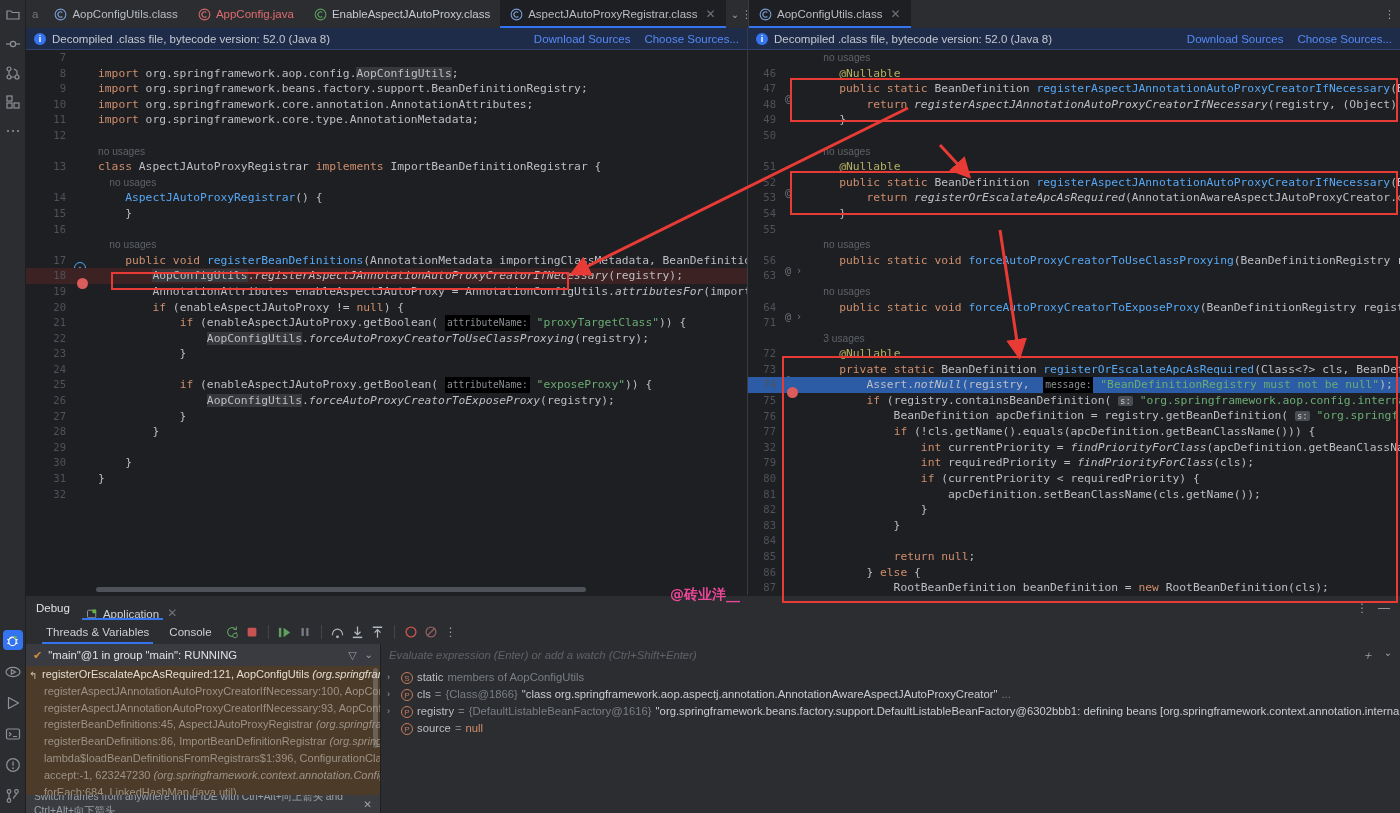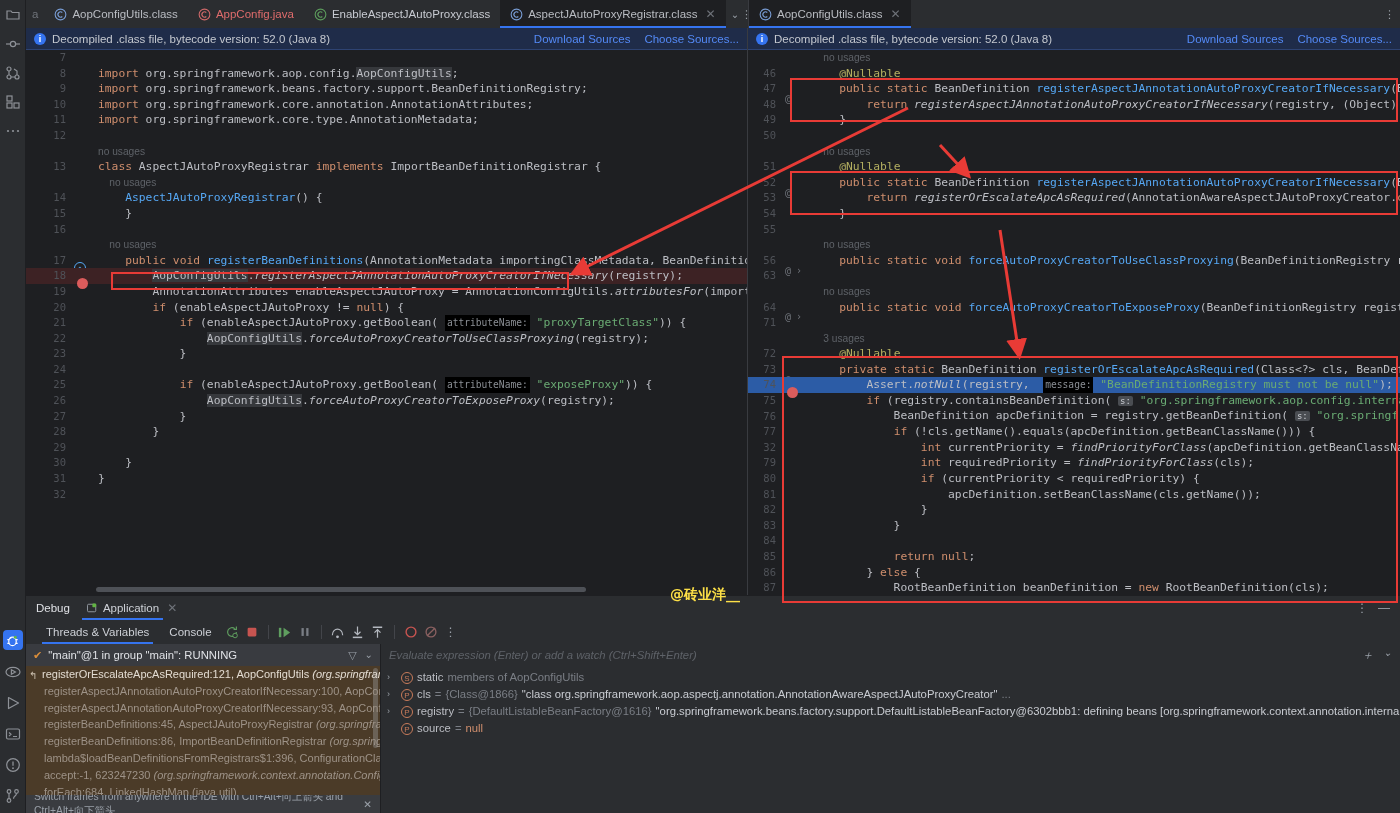--- a/index.html
+++ b/index.html
@@ -101,33 +101,33 @@
   
   .bp { position: absolute; left: 5px; top: 2px; width: 11px; height: 11px; border-radius: 50%; background: #db5c5c; }
   .gicon { position: absolute; left: 3px; top: 2px; font-size: 10px; color: #6f737a; }
   .ovr { position:absolute; left:2px; top:1px; width:12px; height:12px; border-radius:50%;
         border:1px solid #56a8f5; color:#56a8f5; font-size:8px; line-height:11px; text-align:center;}
 
   
   .redbox { position: absolute; border: 2px solid #e83b36; pointer-events: none; }
   .arrow-svg { position: absolute; pointer-events: none; overflow: visible; }
   .watermark {
-    position: absolute; color: #fde047; font-size: 14px; font-weight: bold;
+    position: absolute; color: #ec4899; font-size: 14px; font-weight: bold;
     font-family: "DejaVu Sans", sans-serif; pointer-events: none;
   }
 
   
   .hscroll { position: absolute; bottom: 2px; left: 70px; height: 5px; background: #4e5157; border-radius: 3px; }
 
   
   .debug { flex: 0 0 218px; height: 218px; background: #2b2d30; display: flex; flex-direction: column;
            border-top: 1px solid #1e1f22; }
   .dbg-head { height: 24px; display: flex; align-items: center; padding: 0 10px; gap: 16px; font-size: 11.5px; flex:0 0 24px;}
   .dbg-title { color: #dfe1e5; }
-  .dbg-tab { display: flex; align-items: center; gap: 5px; position: relative; height: 24px; color: #cdd0d6;}
+  .dbg-tab { display: flex; align-items: flex-end; gap: 5px; position: relative; height: 24px; color: #cdd0d6;}
   .dbg-tab.sel::after { content:""; position:absolute; left:-4px; right:14px; bottom:0; height:2px; background:#3574f0;}
   .dbg-head-right { margin-left: auto; display: flex; align-items: center; gap: 10px; color: #9aa0a8; }
 
   .dbg-toolbar { height: 24px; display: flex; align-items: center; gap: 0; padding: 0 10px; font-size: 11.5px;
                  flex: 0 0 24px; }
   .dbg-sub { position: relative; height: 24px; display: flex; align-items: center; padding: 0 10px; color: #cdd0d6;}
   .dbg-sub.sel::after { content:""; position:absolute; left:6px; right:6px; bottom:0; height:2px; background:#3574f0;}
   .tb-sep { width: 1px; height: 14px; background: #43454a; margin: 0 6px; }
   .tb-ic { width: 20px; height: 18px; display: flex; align-items: center; justify-content: center; }
 

